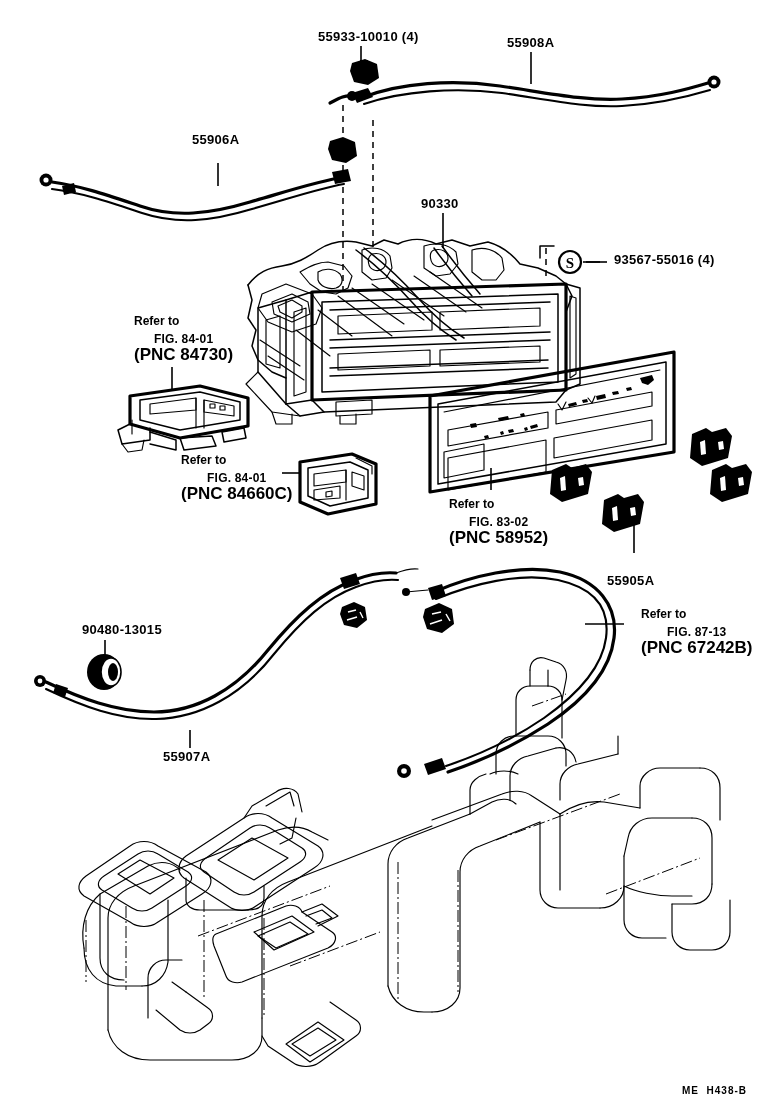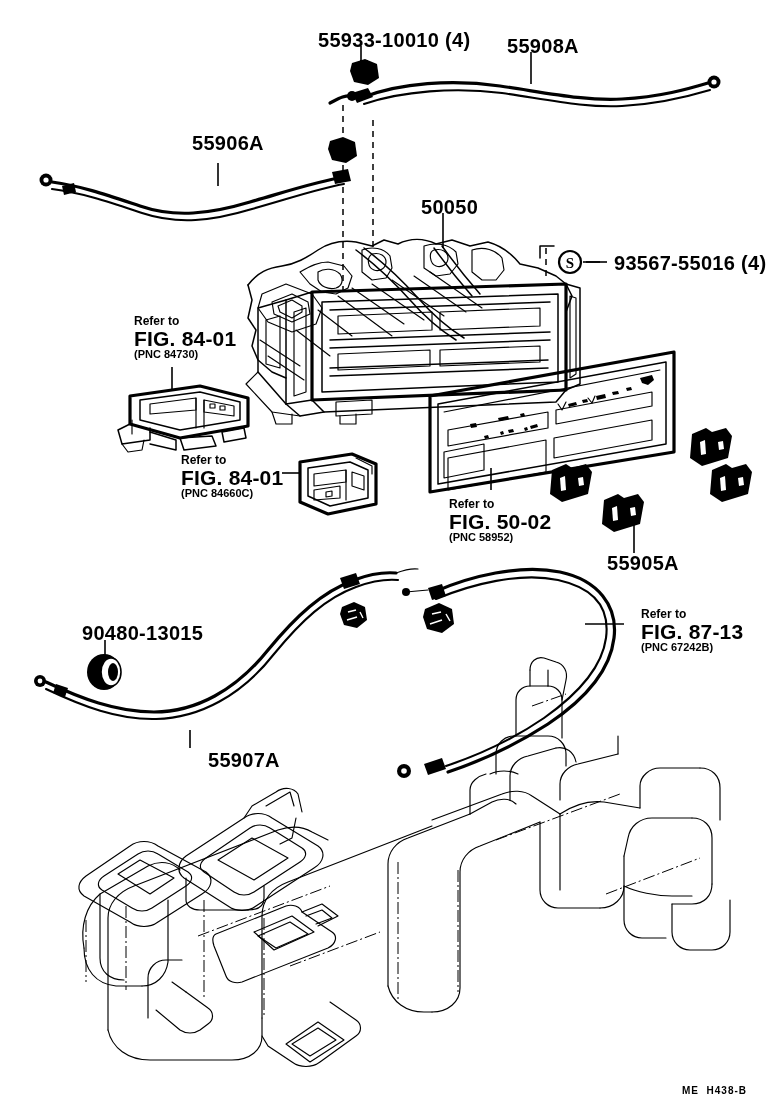--- a/index.html
+++ b/index.html
@@ -2,27 +2,27 @@
 <html><head>
 <meta charset="utf-8">
 <style>
   html,body{margin:0;padding:0;background:#ffffff;}
   body{width:768px;height:1116px;position:relative;overflow:hidden;
        font-family:"Liberation Sans", sans-serif;color:#000;}
   #sheet{position:absolute;left:0;top:0;width:768px;height:1116px;}
   svg.art{position:absolute;left:0;top:0;width:768px;height:1116px;}
   .lbl{position:absolute;white-space:pre;font-family:"Liberation Sans", sans-serif;
        font-weight:bold;letter-spacing:0.3px;}
-  .lbl-main{font-size:20px;}
+  .lbl-main{font-size:13px;}
   .lbl-foot{font-size:10px;letter-spacing:1px;}
   .refblock{position:absolute;}
   .refblock div{white-space:pre;font-weight:bold;}
   .r-l1{font-size:12px;line-height:17px;}
-  .r-l2{font-size:21px;line-height:18px;letter-spacing:0.2px;text-align:center;}
-  .r-l3{font-size:11px;line-height:13px;}
+  .r-l2{font-size:12px;line-height:18px;letter-spacing:0.2px;text-align:center;}
+  .r-l3{font-size:17px;line-height:13px;}
 </style>
 </head>
 <body>
 
 <div id="sheet">
 
   <svg class="art" viewBox="0 0 768 1116">
     <defs>
       <style>
         .hv{fill:none;stroke:#000;stroke-width:3.2;stroke-linecap:round;stroke-linejoin:round;}
@@ -375,41 +375,41 @@
       <path class="cdash" d="M496,840 L620,794"></path>
       <path class="cdash" d="M606,894 L700,858"></path>
       <path class="cdash" d="M532,706 L566,694"></path>
     </g>
 
   </svg>
 
   <div class="lbl lbl-main" style="left:318px;top:29px;">55933-10010 (4)</div>
   <div class="lbl lbl-main" style="left:507px;top:35px;">55908A</div>
   <div class="lbl lbl-main" style="left:192px;top:132px;">55906A</div>
-  <div class="lbl lbl-main" style="left:421px;top:196px;">50050</div>
+  <div class="lbl lbl-main" style="left:421px;top:196px;">90330</div>
   <div class="lbl lbl-main" style="left:614px;top:252px;">93567-55016 (4)</div>
-  <div class="lbl lbl-main" style="left:607px;top:552px;">55905A</div>
+  <div class="lbl lbl-main" style="left:607px;top:573px;">55905A</div>
   <div class="lbl lbl-main" style="left:66px;top:622px;margin-left:16px;">90480-13015</div>
-  <div class="lbl lbl-main" style="left:163px;top:749px;margin-left:45px;">55907A</div>
+  <div class="lbl lbl-main" style="left:163px;top:749px;">55907A</div>
 
   <div class="refblock" style="left:134px;top:313px;">
     <div class="r-l1">Refer to</div>
     <div class="r-l2">FIG. 84-01</div>
     <div class="r-l3">(PNC 84730)</div>
   </div>
 
   <div class="refblock" style="left:181px;top:452px;">
     <div class="r-l1">Refer to</div>
     <div class="r-l2">FIG. 84-01</div>
     <div class="r-l3">(PNC 84660C)</div>
   </div>
 
   <div class="refblock" style="left:449px;top:496px;">
     <div class="r-l1">Refer to</div>
-    <div class="r-l2">FIG. 50-02</div>
+    <div class="r-l2">FIG. 83-02</div>
     <div class="r-l3">(PNC 58952)</div>
   </div>
 
   <div class="refblock" style="left:641px;top:606px;">
     <div class="r-l1">Refer to</div>
     <div class="r-l2">FIG. 87-13</div>
     <div class="r-l3">(PNC 67242B)</div>
   </div>
 
   <div class="lbl lbl-foot" style="left:682px;top:1085px;">ME  H438-B</div>

